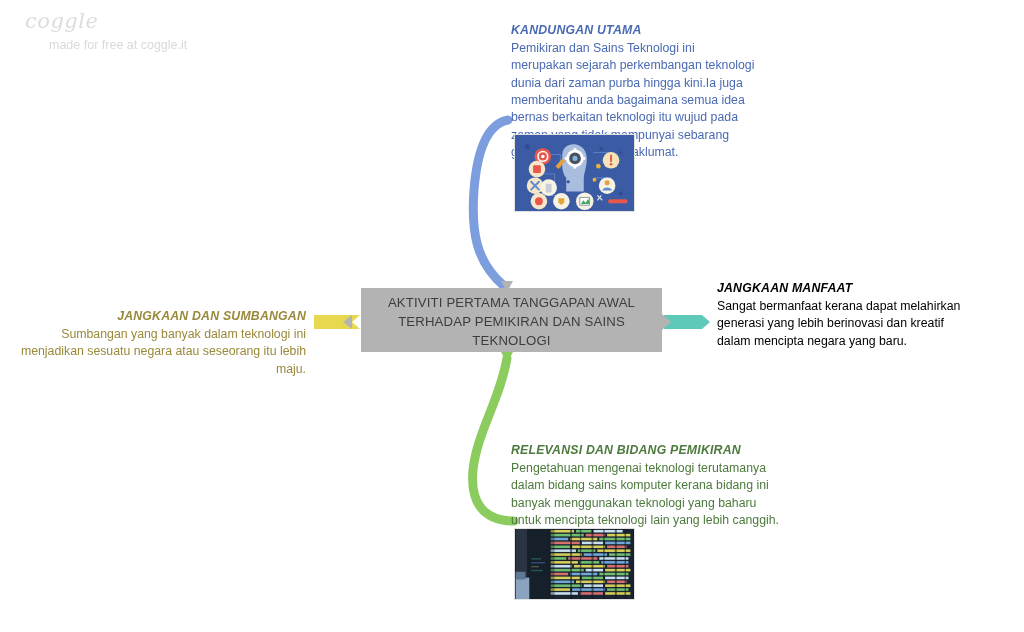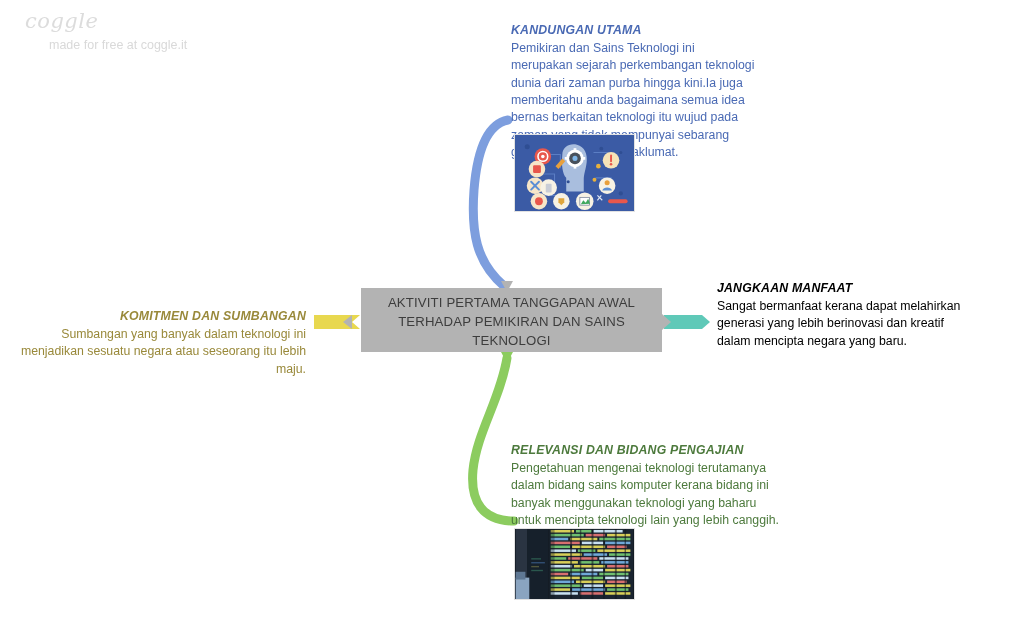--- a/index.html
+++ b/index.html
@@ -254,31 +254,31 @@
         <circle cx="85" cy="32" r="2.4"></circle>
         <circle cx="81" cy="46" r="2"></circle>
       </g>
       <rect x="95" y="66" width="20" height="4" rx="2" fill="#e8574c"></rect>
       <path d="M41 32 l7 -8 l3 3 l-7 8 z" fill="#e8a03c"></path>
       <path d="M84 62 l5 5 M88 62 l-4 5" stroke="#dfe6f2" stroke-width="1.2"></path>
     </svg>
   </div>
 
   <div class="branch branch-left">
-    <div class="branch-title">KOMITMEN DAN SUMBANGAN</div>
+    <div class="branch-title">JANGKAAN DAN SUMBANGAN</div>
     <div class="branch-body">Sumbangan yang banyak dalam teknologi ini menjadikan sesuatu negara atau seseorang itu lebih maju.</div>
   </div>
 
   <div class="branch branch-right">
     <div class="branch-title">JANGKAAN MANFAAT</div>
     <div class="branch-body">Sangat bermanfaat kerana dapat melahirkan generasi yang lebih berinovasi dan kreatif dalam mencipta negara yang baru.</div>
   </div>
 
   <div class="branch branch-bottom">
-    <div class="branch-title">RELEVANSI DAN BIDANG PENGAJIAN</div>
+    <div class="branch-title">RELEVANSI DAN BIDANG PEMIKIRAN</div>
     <div class="branch-body">Pengetahuan mengenai teknologi terutamanya dalam bidang sains komputer kerana bidang ini banyak menggunakan teknologi yang baharu untuk mencipta teknologi lain yang lebih canggih.</div>
   </div>
 
   <div class="thumb thumb-bottom">
     <svg class="thumb-svg" viewBox="0 0 121 72" xmlns="http://www.w3.org/2000/svg">
       <rect x="0" y="0" width="121" height="72" fill="#10161d"></rect>
 
       <rect x="0" y="0" width="12" height="72" fill="#2a3442"></rect>
       <rect x="12" y="0" width="22" height="72" fill="#16202b"></rect>
       <rect x="0" y="50" width="14" height="22" fill="#8aa4c0"></rect>

